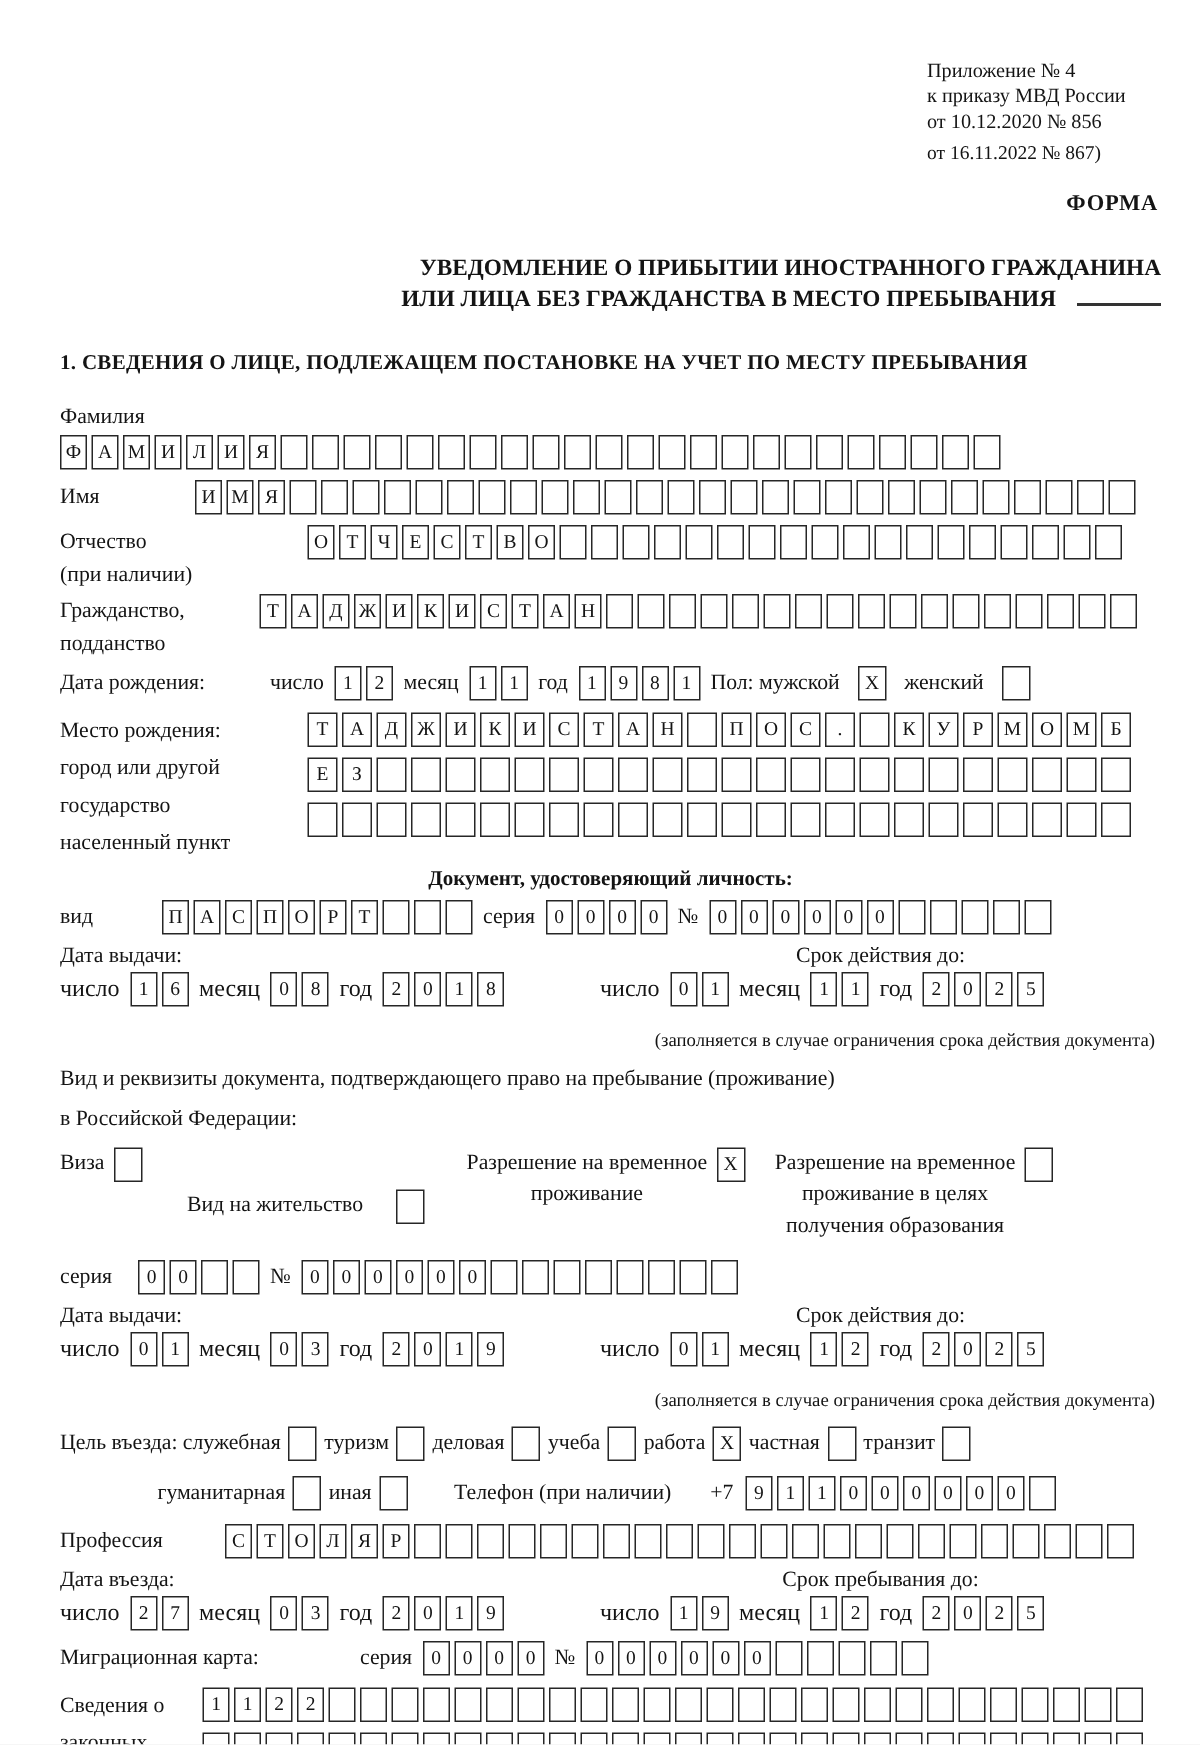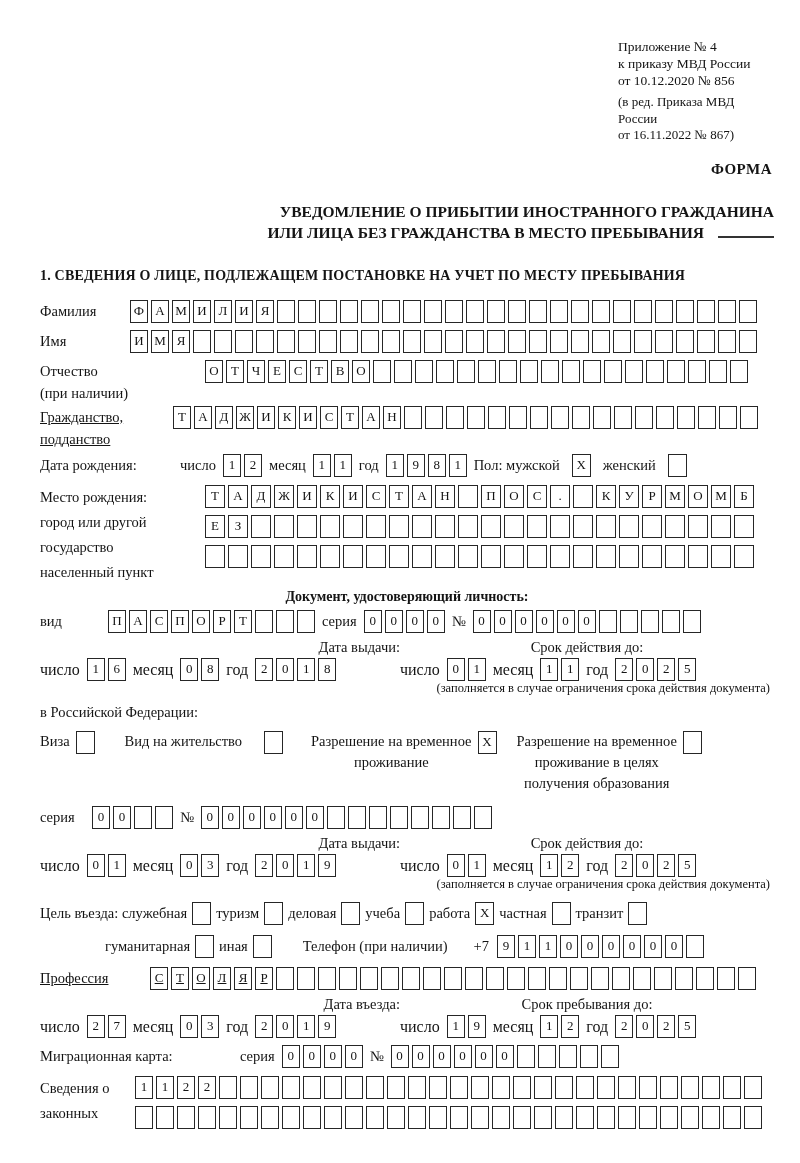--- a/index.html
+++ b/index.html
@@ -24,43 +24,43 @@
 
   .cells { display:flex; gap:3px; flex-wrap:nowrap; }
   .cell { flex:0 0 18px; width:18px; height:23px; border:1.5px solid #262626;
           font-size:13px; line-height:20px; text-align:center; }
   .cells-wide .cell { flex:0 0 20px; width:20px; }
 
   .checkbox { display:inline-block; width:19px; height:23px; border:1.6px solid #262626;
               font-size:13px; line-height:20px; text-align:center; vertical-align:top; margin:0 5px; }
 
   .w-name   { width:90px; }
-  .w-cit    { width:133px;text-decoration:underline; }
+  .w-cit    { width:133px; }
   .w-patr   { width:165px; }
   .w-place  { width:165px; }
   .w-kind   { width:68px; }
   .w-prof   { width:110px; }
   .w-reps   { width:95px; }
 
   
   .place-block { display:flex; margin-top:8px; }
   .place-rows .cells { margin-bottom:7px; }
   .place-lbl div { line-height:25px; font-size:14.5px; }
 
   .doc-heading { text-align:center; font-weight:bold; font-size:14px; margin-top:4px; }
 
   
   .dates { margin-top:6px; }
   .dates-titles { display:flex; font-size:14.5px; }
-  .dt-left  { width:360px; text-align:right; }
+  .dt-left  { width:360px; text-align:left; }
   .dt-right { flex:1; text-align:center; }
   .dates-vals { display:flex; margin-top:2px; }
   .dgroup { display:flex; align-items:flex-start; }
   .dg-left { width:360px; }
-  .dates-note { text-align:right; font-size:12.5px; margin-top:0; padding-right:4px; }
+  .dates-note { text-align:right; font-size:12.5px; margin-top:15px; padding-right:4px; }
 
   .plain { font-size:14.5px; margin-top:8px; line-height:21px; }
 
   
   .opts { display:flex; align-items:flex-start; margin-top:8px; font-size:14.5px; }
   .opt { display:flex; align-items:flex-start; }
   .opt-label { text-align:center; line-height:21px; }
   .opts .checkbox { margin:0 6px; }
 
   .purpose-row { display:flex; align-items:flex-start; font-size:14.5px; margin-top:10px; }
@@ -75,34 +75,33 @@
 <body>
 
 <div class="page">
 
   <div class="annex">
     <div>Приложение № 4</div>
     <div>к приказу МВД России</div>
     <div>от 10.12.2020 № 856</div>
   </div>
   <div class="edition">
-    <div>(в ред. Приказа МВД России</div>
     <div>от 16.11.2022 № 867)</div>
   </div>
 
   <div class="forma">ФОРМА</div>
 
   <div class="title">
     <div>УВЕДОМЛЕНИЕ О ПРИБЫТИИ ИНОСТРАННОГО ГРАЖДАНИНА</div>
     <div><span>ИЛИ ЛИЦА БЕЗ ГРАЖДАНСТВА В МЕСТО ПРЕБЫВАНИЯ</span><span class="blank-line"></span></div>
   </div>
 
   <div class="section-title">1. СВЕДЕНИЯ О ЛИЦЕ, ПОДЛЕЖАЩЕМ ПОСТАНОВКЕ НА УЧЕТ ПО МЕСТУ ПРЕБЫВАНИЯ</div>
 
-  <div class="row" style="margin-top:16px;">
+  <div class="row" style="margin-top:16px;flex-direction:column;">
     <span class="lbl w-name">Фамилия</span>
     <div class="cells">
         <span class="cell">Ф</span>
         <span class="cell">А</span>
         <span class="cell">М</span>
         <span class="cell">И</span>
         <span class="cell">Л</span>
         <span class="cell">И</span>
         <span class="cell">Я</span>
         <span class="cell"></span>
@@ -433,28 +432,29 @@
             <span class="cell">2</span>
             <span class="cell">0</span>
             <span class="cell">2</span>
             <span class="cell">5</span>
           </div>
       </div>
     </div>
     <div class="dates-note">(заполняется в случае ограничения срока действия документа)</div>
   </div>
 
+  <div class="plain">Вид и реквизиты документа, подтверждающего право на пребывание (проживание)</div>
   <div class="plain" style="margin-top:6px;">в Российской Федерации:</div>
 
   <div class="opts">
     <div class="opt">
       <span class="opt-label">Виза</span>
       <span class="checkbox"></span>
     </div>
-    <div class="opt" style="margin-left:24px;">
+    <div class="opt" style="margin-left:24px;margin-top:28px;">
       <span class="opt-label">Вид на жительство</span>
       <span class="checkbox" style="margin-left:22px;"></span>
     </div>
     <div class="opt" style="margin-left:22px;">
       <span class="opt-label">
         <div>Разрешение на временное</div>
         <div>проживание</div>
       </span>
       <span class="checkbox">X</span>
     </div>
@@ -574,21 +574,21 @@
         <span class="cell">0</span>
         <span class="cell">0</span>
         <span class="cell">0</span>
         <span class="cell">0</span>
         <span class="cell">0</span>
         <span class="cell">0</span>
         <span class="cell"></span>
       </div>
   </div>
 
-  <div class="row" style="margin-top:9px;text-decoration:underline;">
+  <div class="row" style="margin-top:9px;">
     <span class="lbl w-prof">Профессия</span>
     <div class="cells">
         <span class="cell">С</span>
         <span class="cell">Т</span>
         <span class="cell">О</span>
         <span class="cell">Л</span>
         <span class="cell">Я</span>
         <span class="cell">Р</span>
         <span class="cell"></span>
         <span class="cell"></span>

